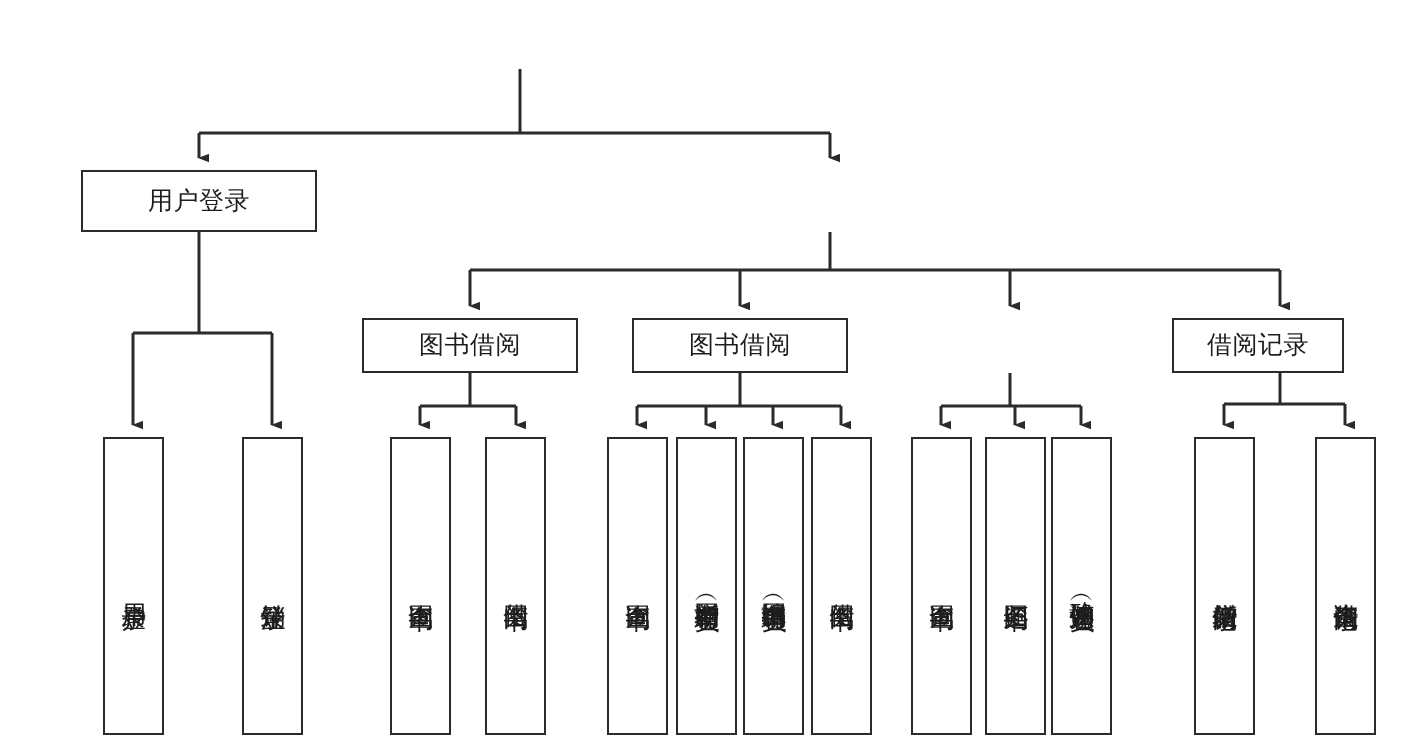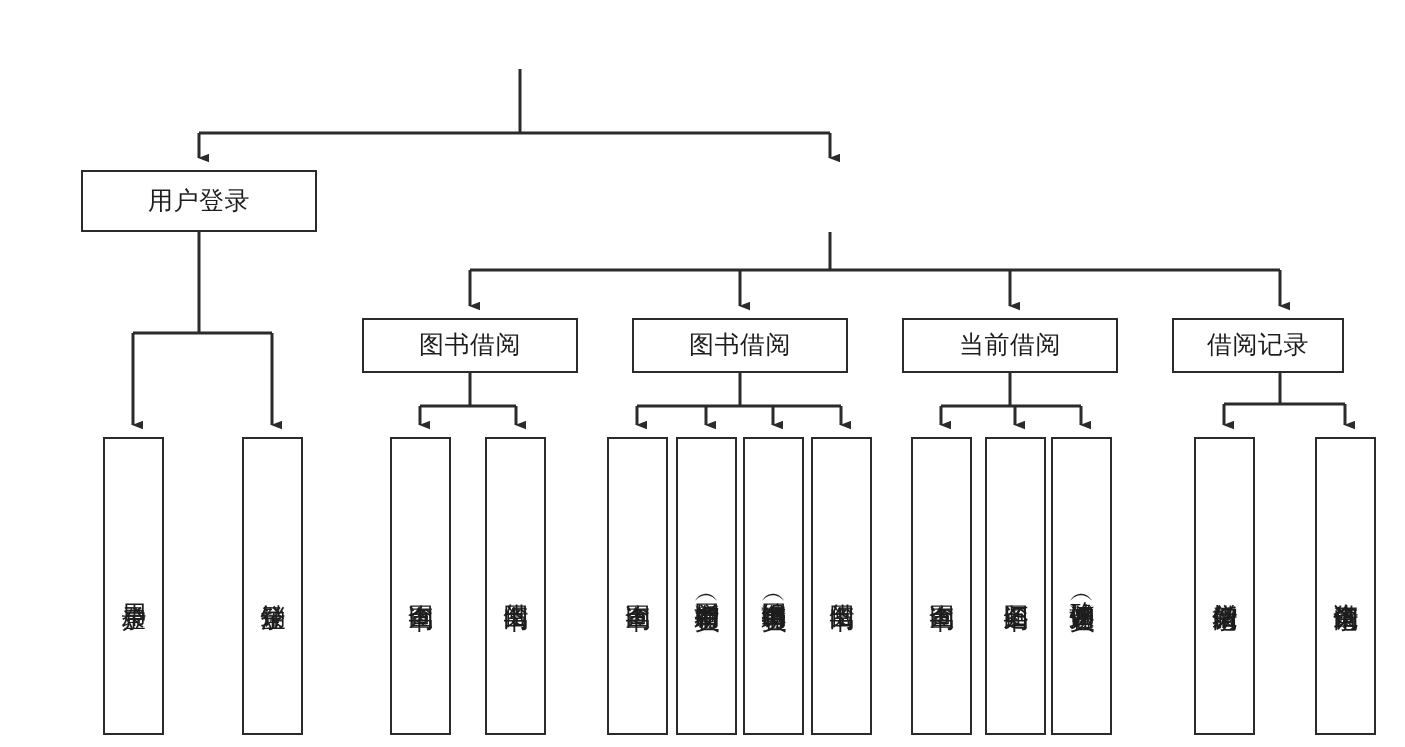--- a/index.html
+++ b/index.html
@@ -126,23 +126,20 @@
   <div class="node horiz" style="left:81px; top:170px; width:236px; height:62px;">
     <span class="node-label">用户登录</span>
   </div>
 
   <div class="node horiz" style="left:362px; top:318px; width:216px; height:55px;">
     <span class="node-label">图书借阅</span>
   </div>
   <div class="node horiz" style="left:632px; top:318px; width:216px; height:55px;">
     <span class="node-label">图书借阅</span>
   </div>
-  <div class="node horiz" style="left:902px; top:318px; width:216px; height:55px;">
-    <span class="node-label">当前借阅</span>
-  </div>
   <div class="node horiz" style="left:1172px; top:318px; width:172px; height:55px;">
     <span class="node-label">借阅记录</span>
   </div>
 
   <div class="node vert" style="left:103px; top:437px; width:61px; height:298px;">
     <span class="node-label">用户登录</span>
   </div>
   <div class="node vert" style="left:242px; top:437px; width:61px; height:298px;">
     <span class="node-label">注销登录</span>
   </div>

